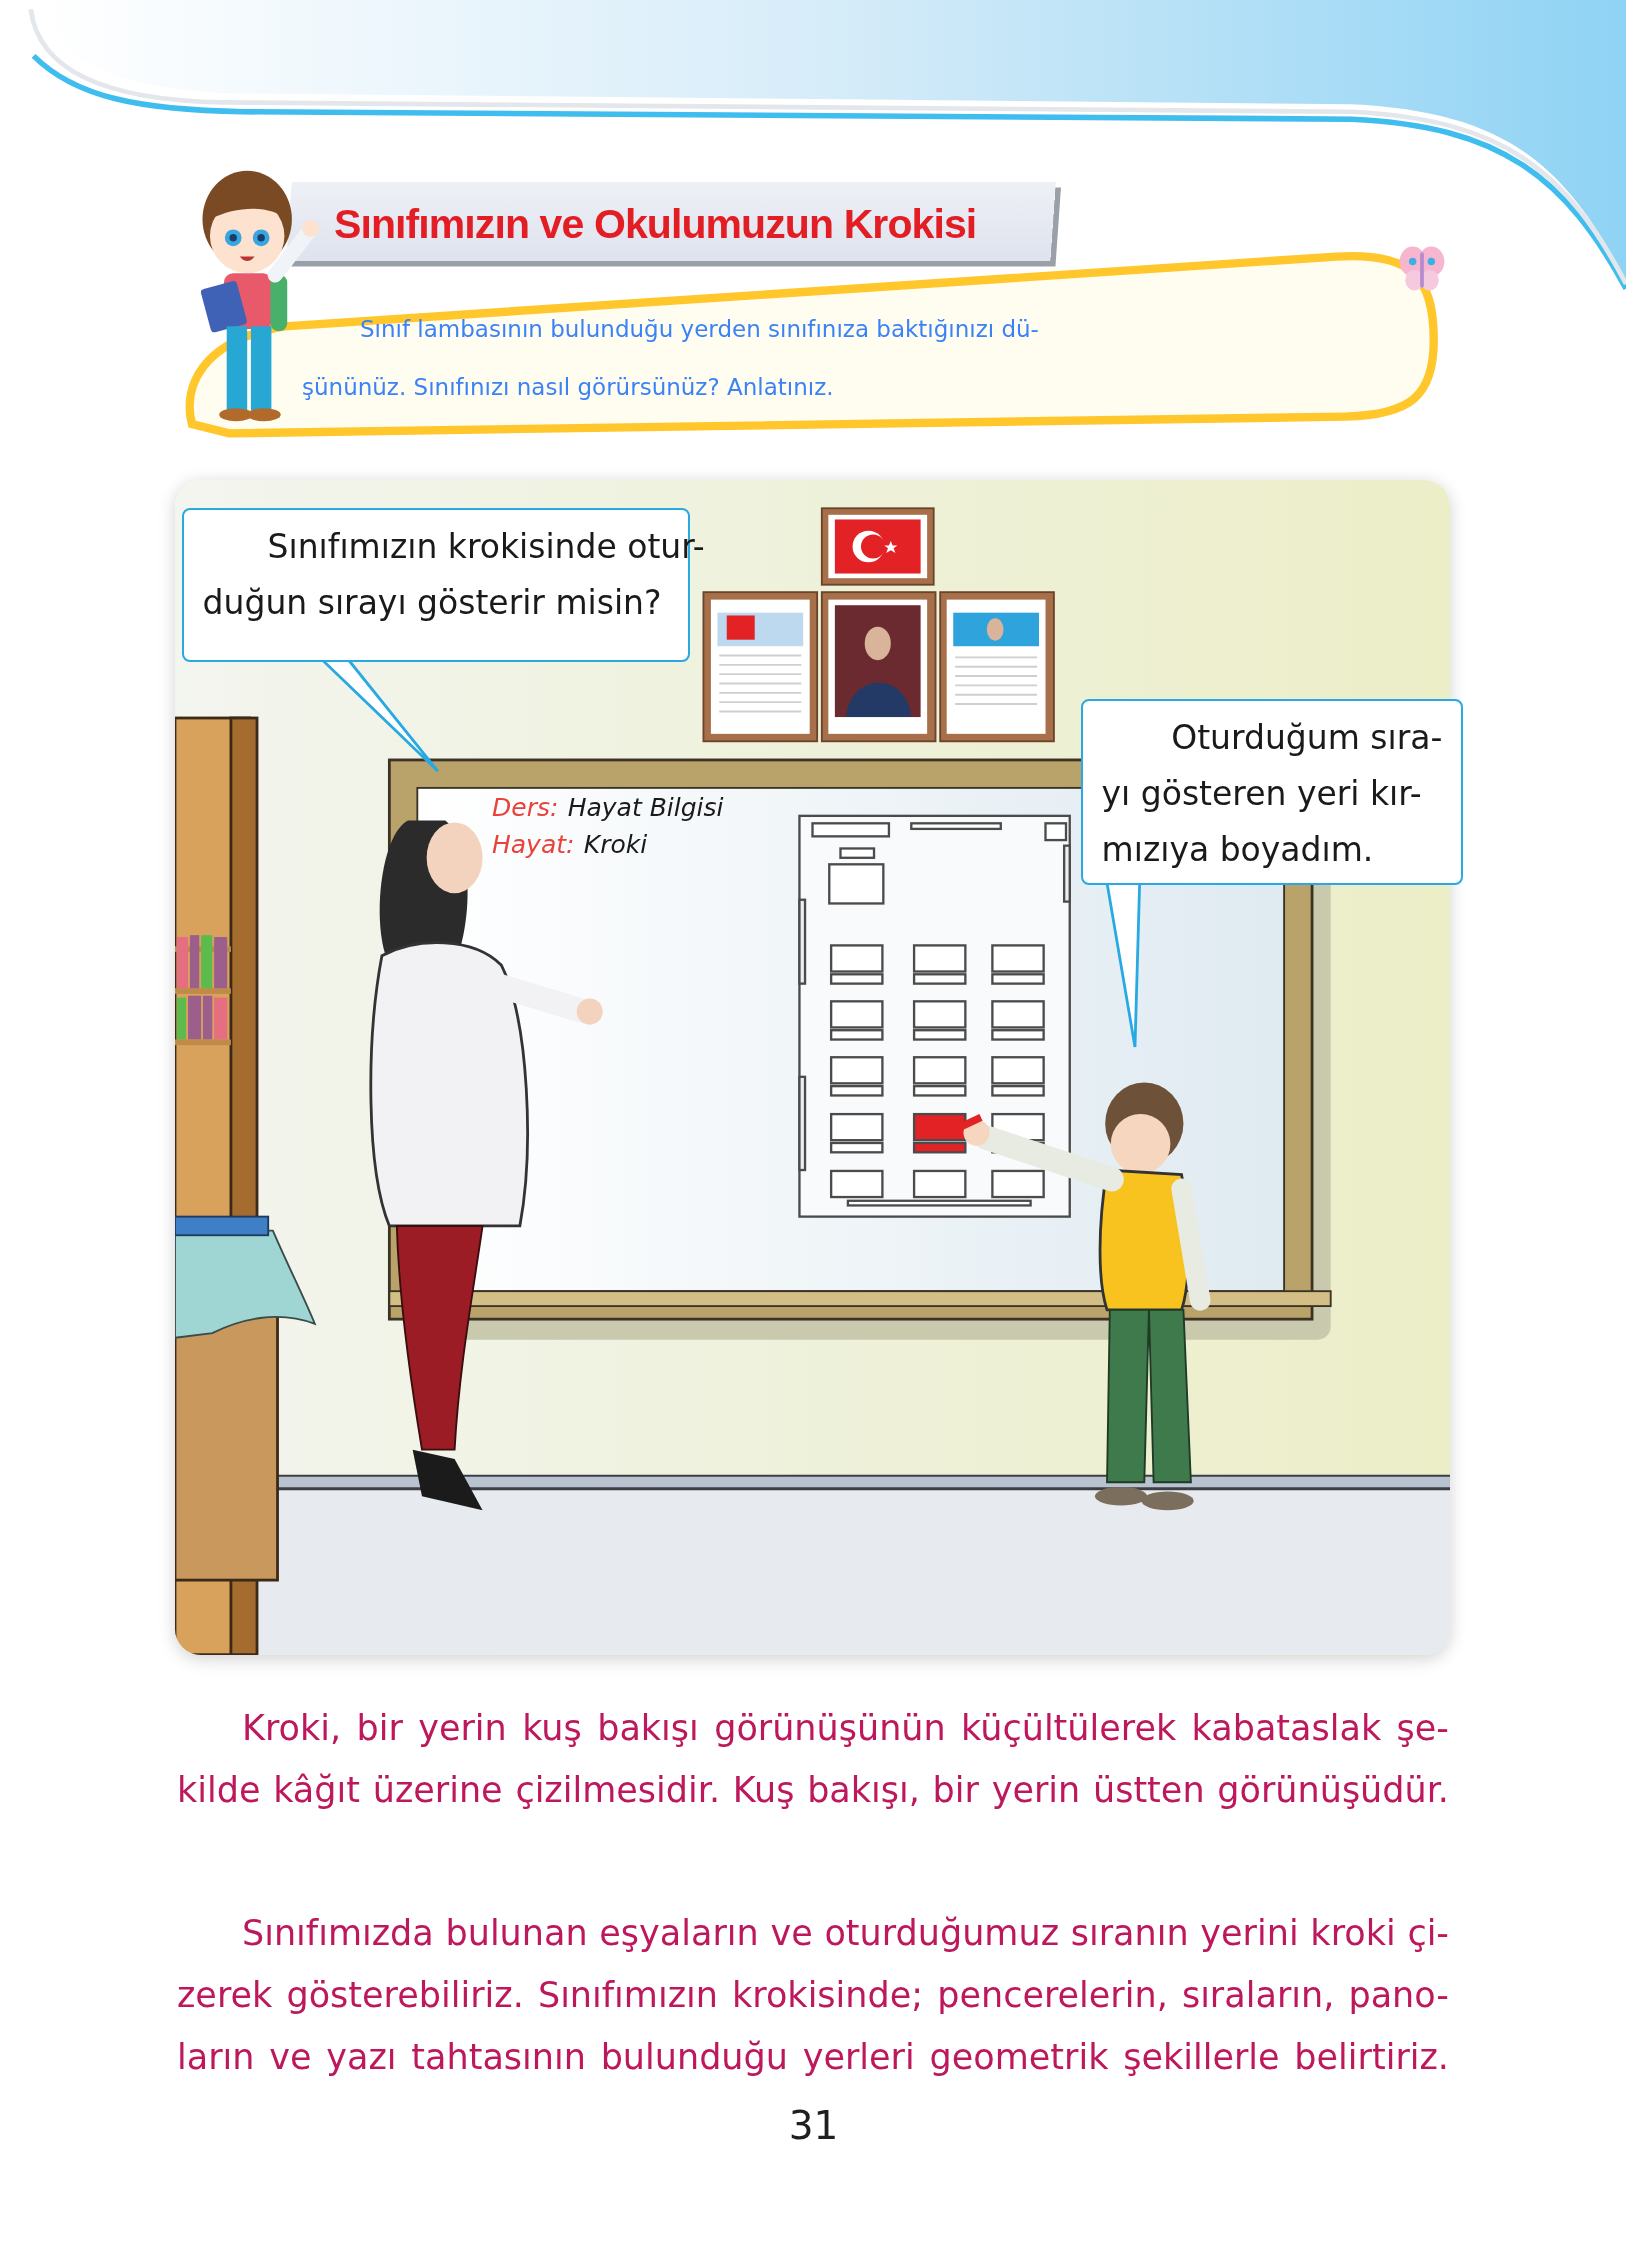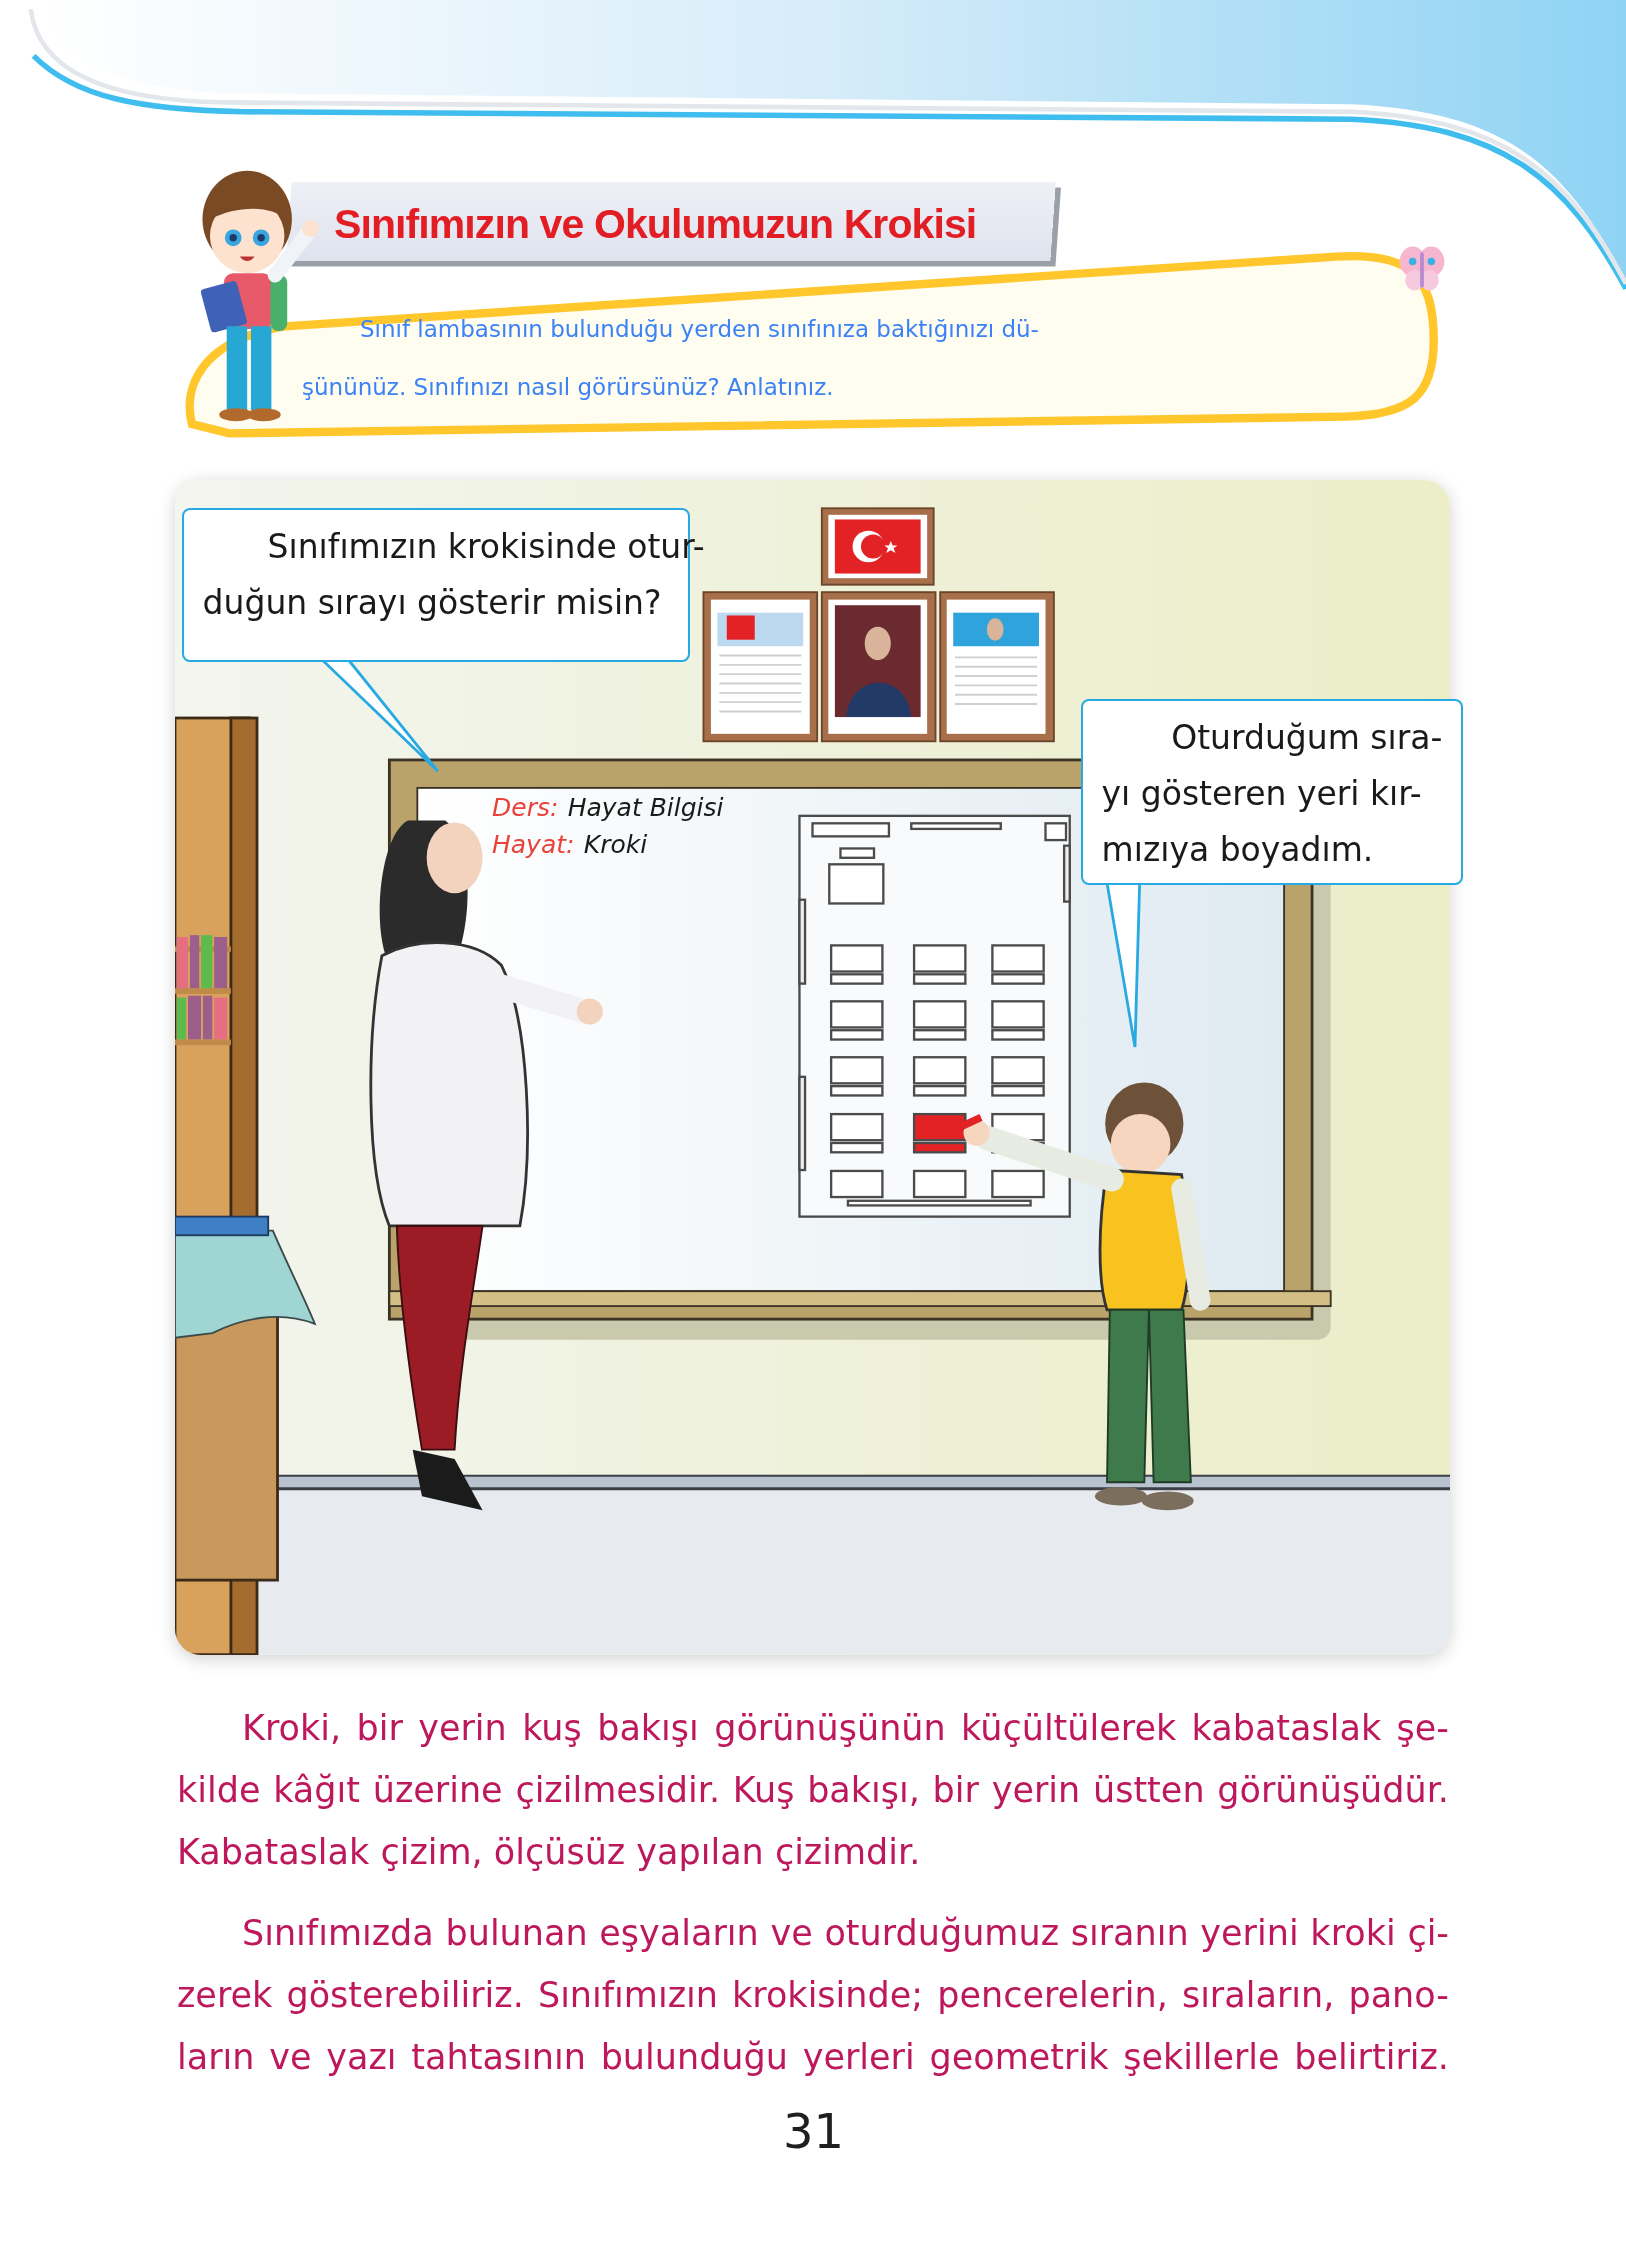--- a/index.html
+++ b/index.html
@@ -63,21 +63,21 @@
     font-size: 35px; line-height: 62px; color: #be185d; text-align: justify;
   }
   .para .ln { display: block; white-space: nowrap; text-align-last: justify; }
   .para .ln.last { text-align-last: left; }
   .para .ln.first { padding-left: 65px; }
   .para1 { top: 1697px; }
   .para2 { top: 1902px; }
 
   .page-number {
     position: absolute; left: 0; width: 1627px; top: 2103px; text-align: center;
-    font-size: 48px; color: #1f1f1f;
+    font-size: 39px; color: #1f1f1f;
   }
 </style>
 </head>
 <body>
 
 <svg class="top-wave" viewBox="0 0 1745 320">
   <defs>
     <linearGradient id="wg" x1="0" x2="1" y1="0" y2="0">
       <stop offset="0" stop-color="#ffffff"></stop>
       <stop offset="0.5" stop-color="#d6ecf9"></stop>
@@ -329,21 +329,20 @@
     <span class="key">Ders:</span><span>Hayat Bilgisi</span>
   </div>
   <div>
     <span class="key">Hayat:</span><span>Kroki</span>
   </div>
 </div>
 
 <div class="para para1">
   <span class="ln first">Kroki, bir yerin kuş bakışı görünüşünün küçültülerek kabataslak şe-</span>
   <span class="ln">kilde kâğıt üzerine çizilmesidir. Kuş bakışı, bir yerin üstten görünüşüdür.</span>
-  <span class="ln last">Kabataslak çizim, ölçüsüz yapılan çizimdir.</span>
 </div>
 <div class="para para2">
   <span class="ln first">Sınıfımızda bulunan eşyaların ve oturduğumuz sıranın yerini kroki çi-</span>
   <span class="ln">zerek gösterebiliriz. Sınıfımızın krokisinde; pencerelerin, sıraların, pano-</span>
   <span class="ln">ların ve yazı tahtasının bulunduğu yerleri geometrik şekillerle belirtiriz.</span>
 </div>
 
 <div class="page-number">31</div>
 
 

